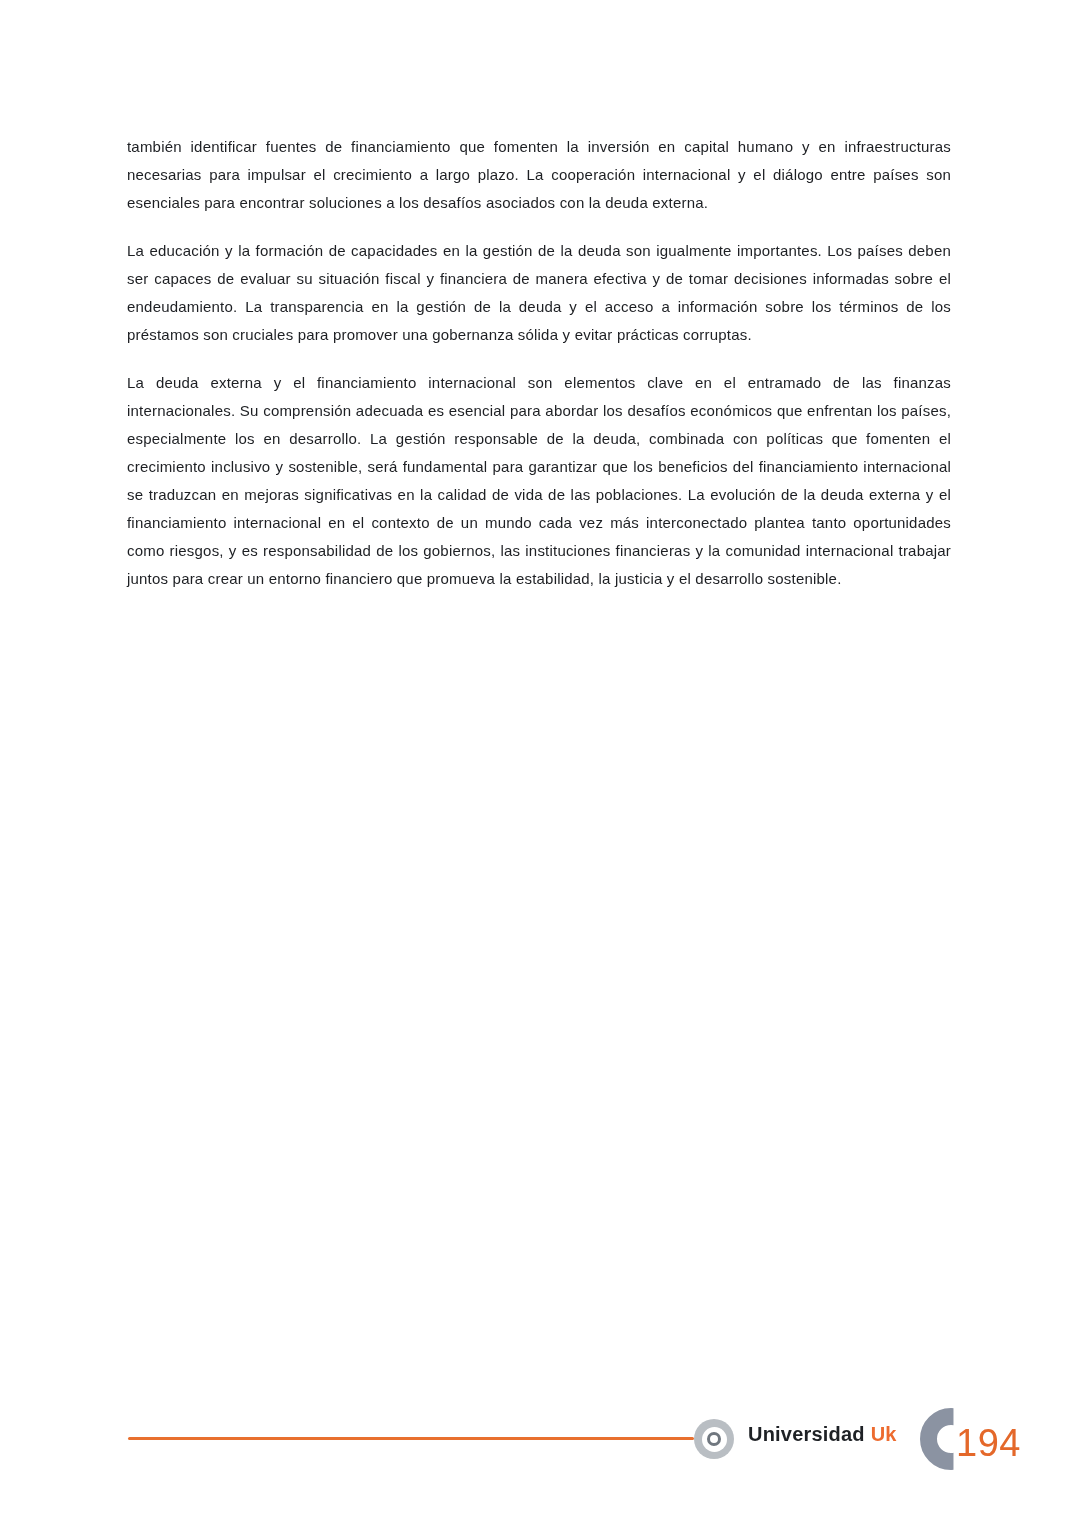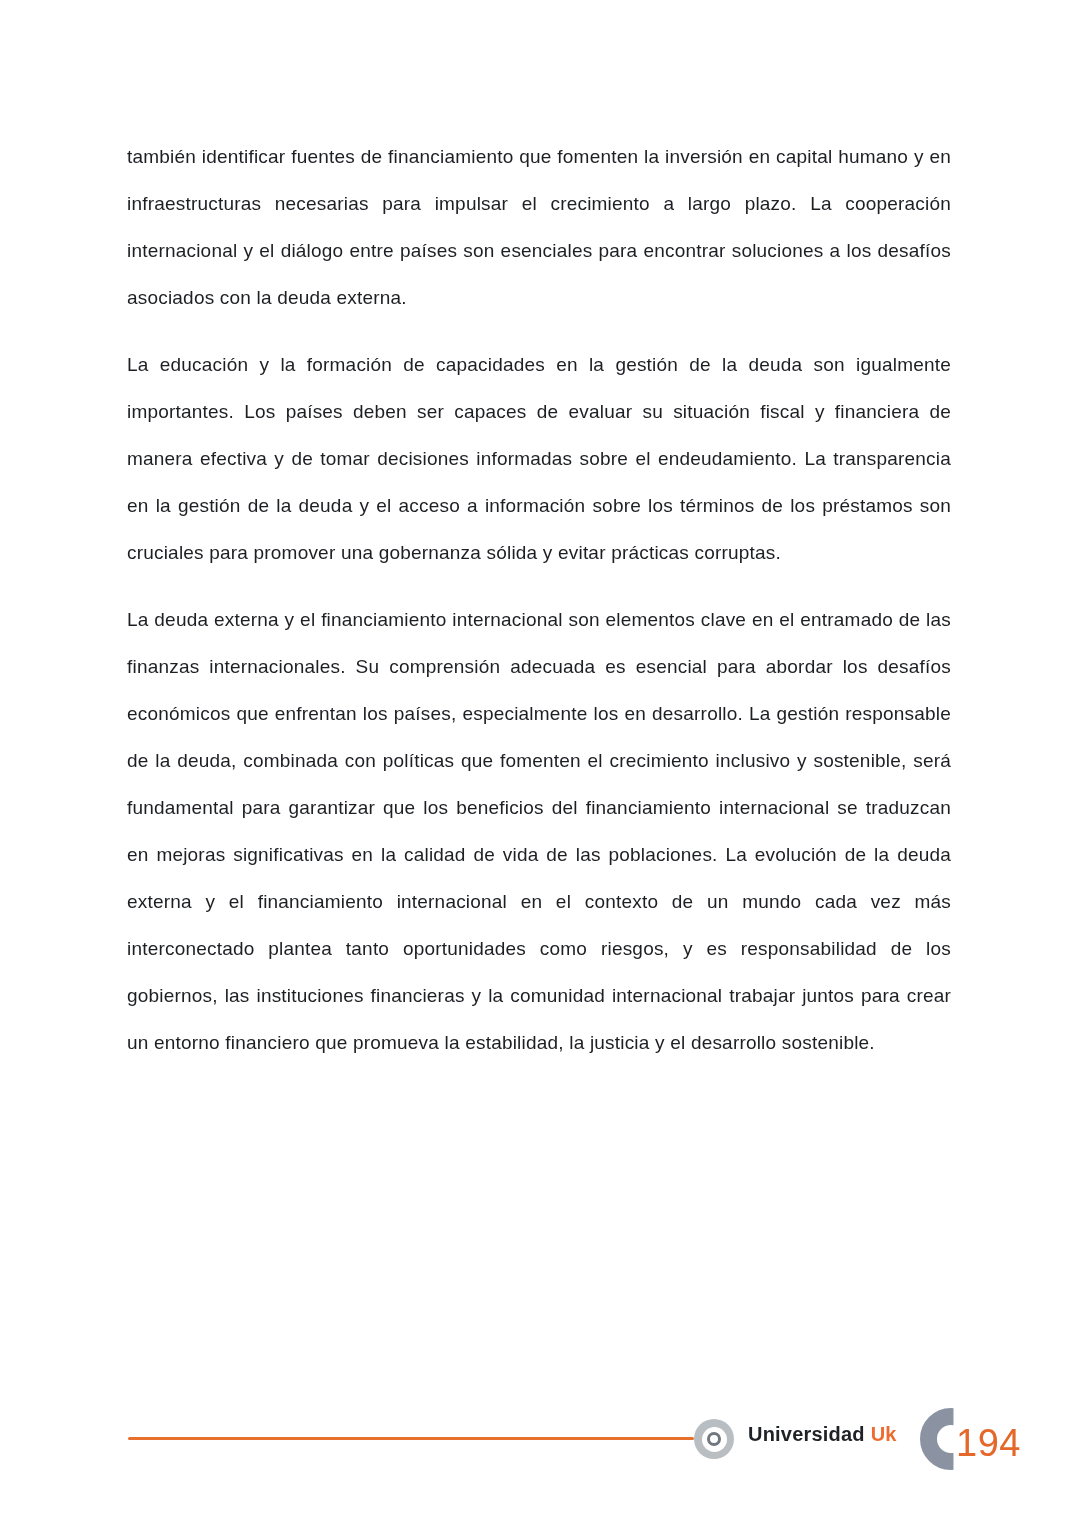--- a/index.html
+++ b/index.html
@@ -12,22 +12,22 @@
     overflow: hidden;
     font-family: "Liberation Sans", sans-serif;
   }
   .content {
     position: absolute;
     left: 127px;
     top: 133px;
     width: 824px;
   }
   .content p {
-    font-size: 19px;
-    line-height: 47px;
+    font-size: 15px;
+    line-height: 28px;
     color: #1d1f23;
     text-align: justify;
     letter-spacing: 0.2px;
     margin-bottom: 20px;
   }
   .content p:last-child { margin-bottom: 0; }
 
   
   .footer {
     position: absolute;

